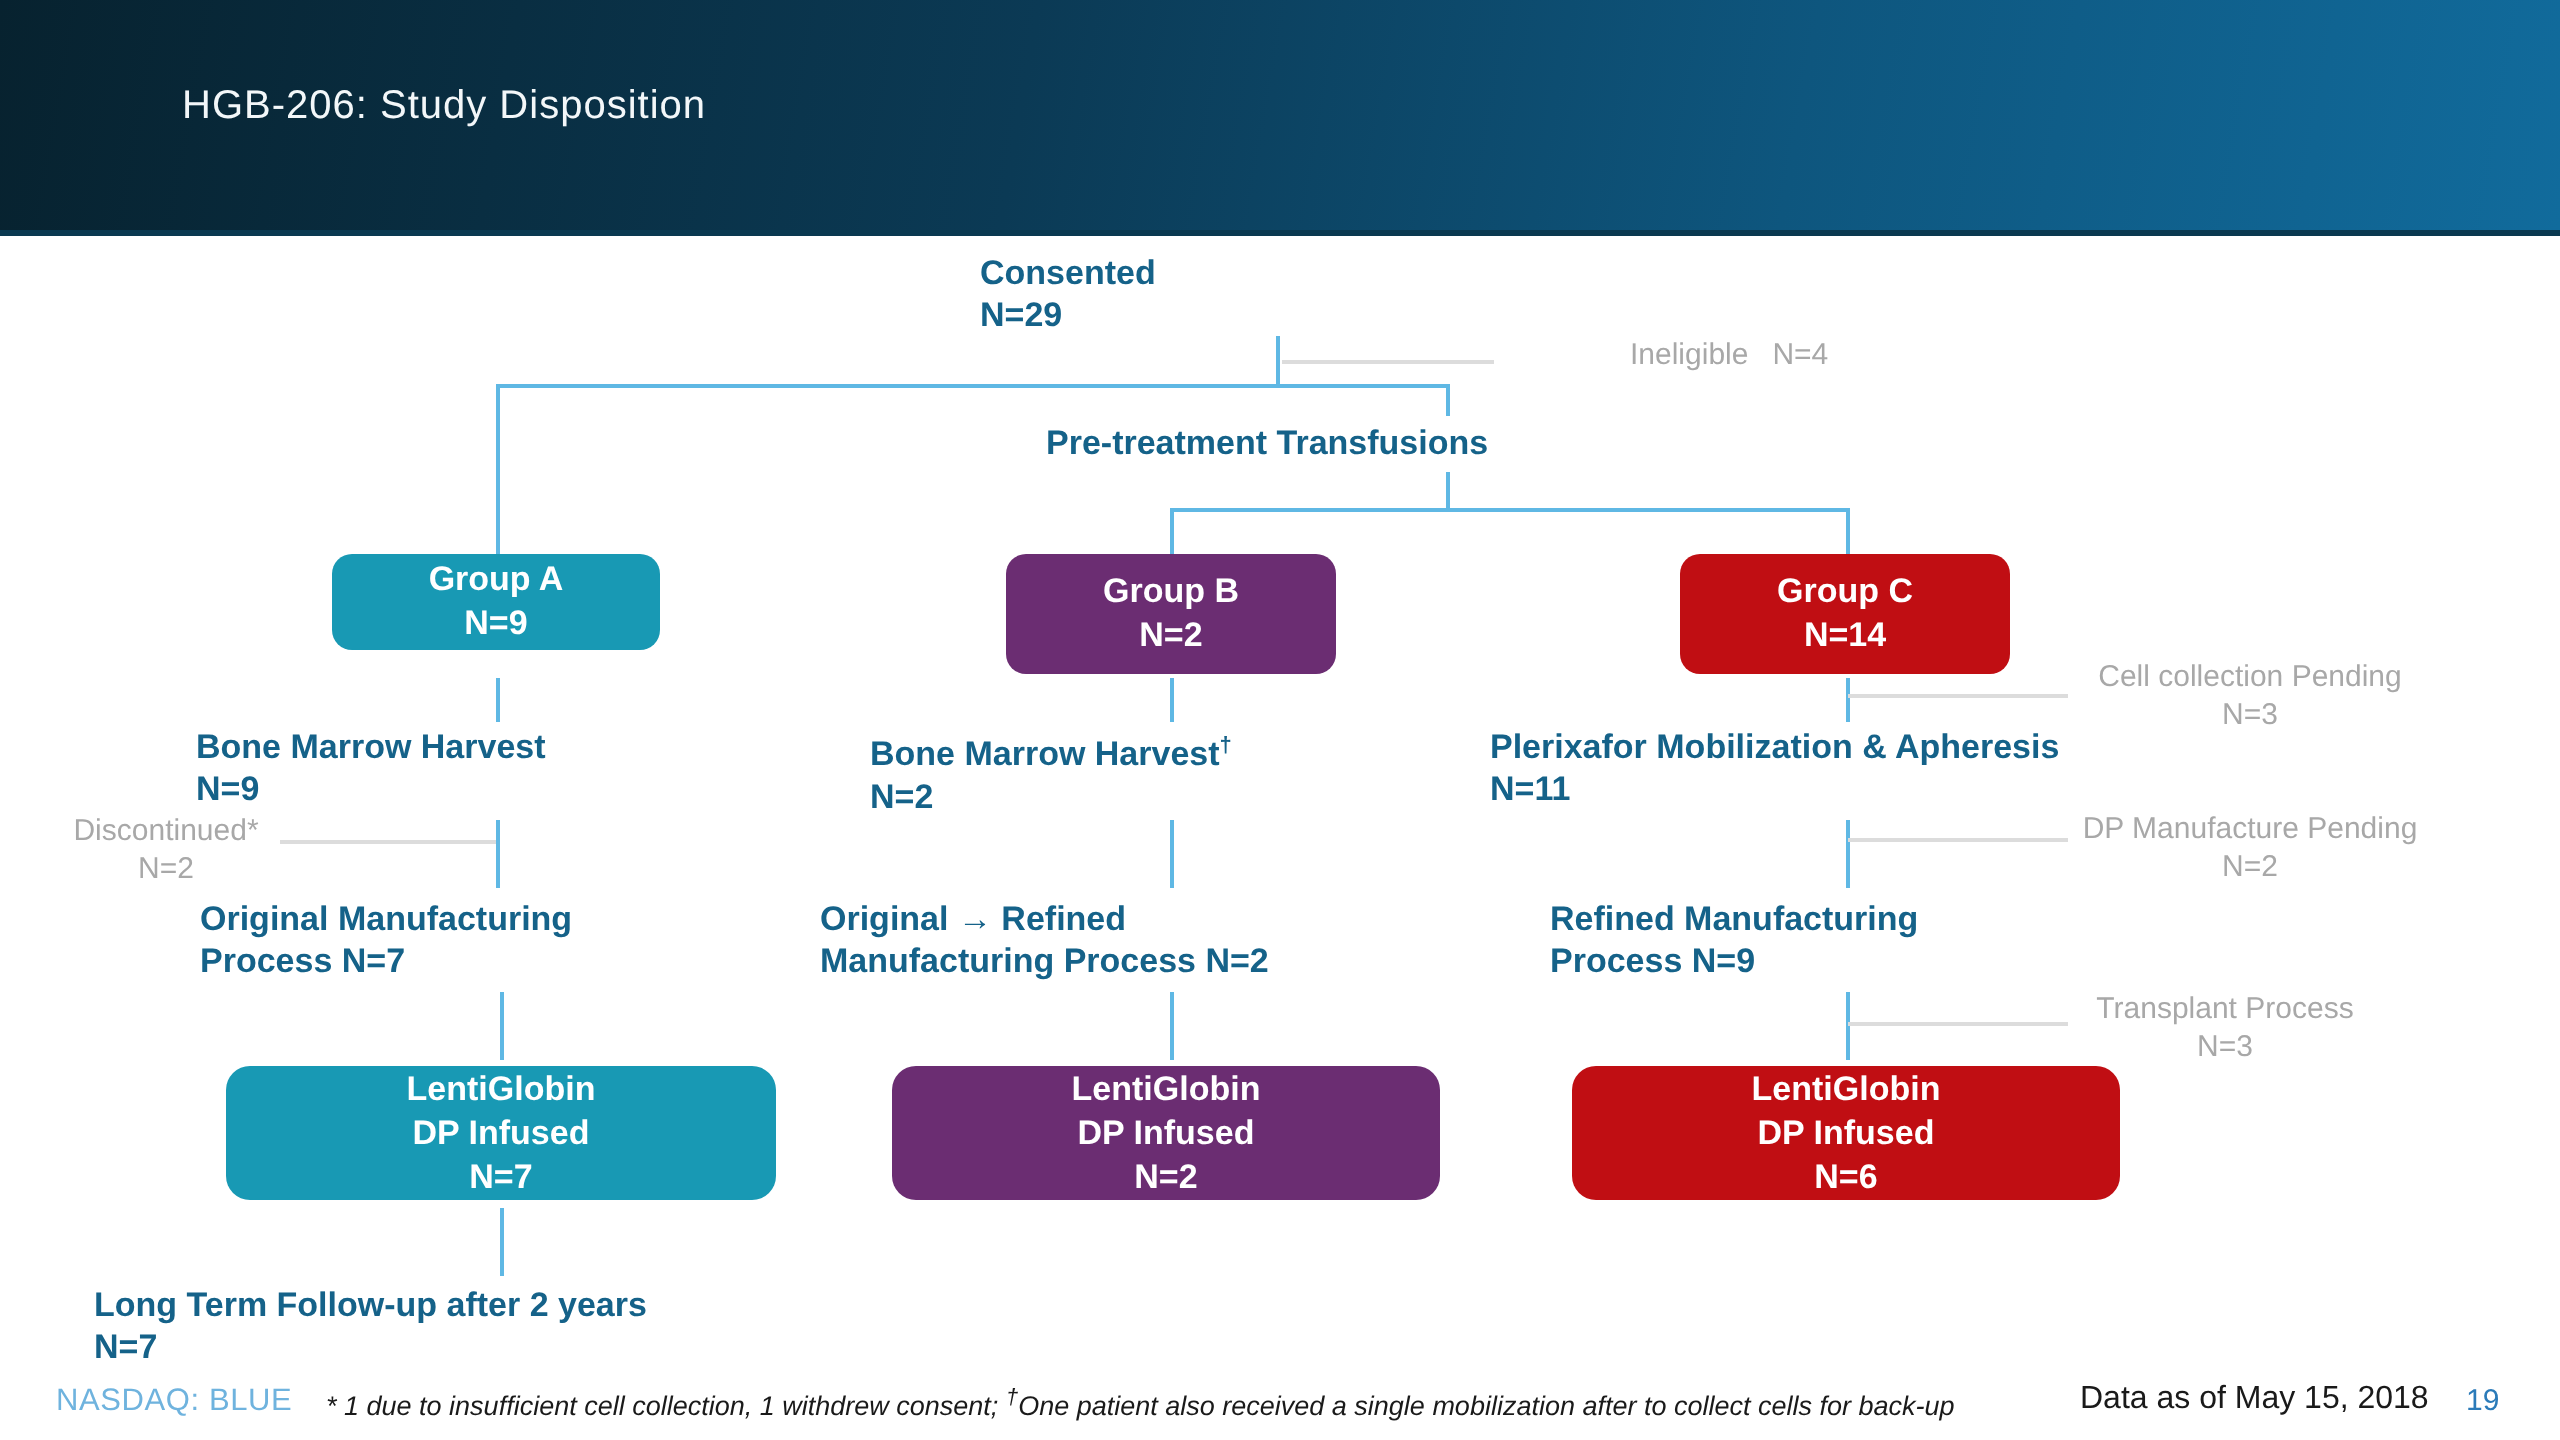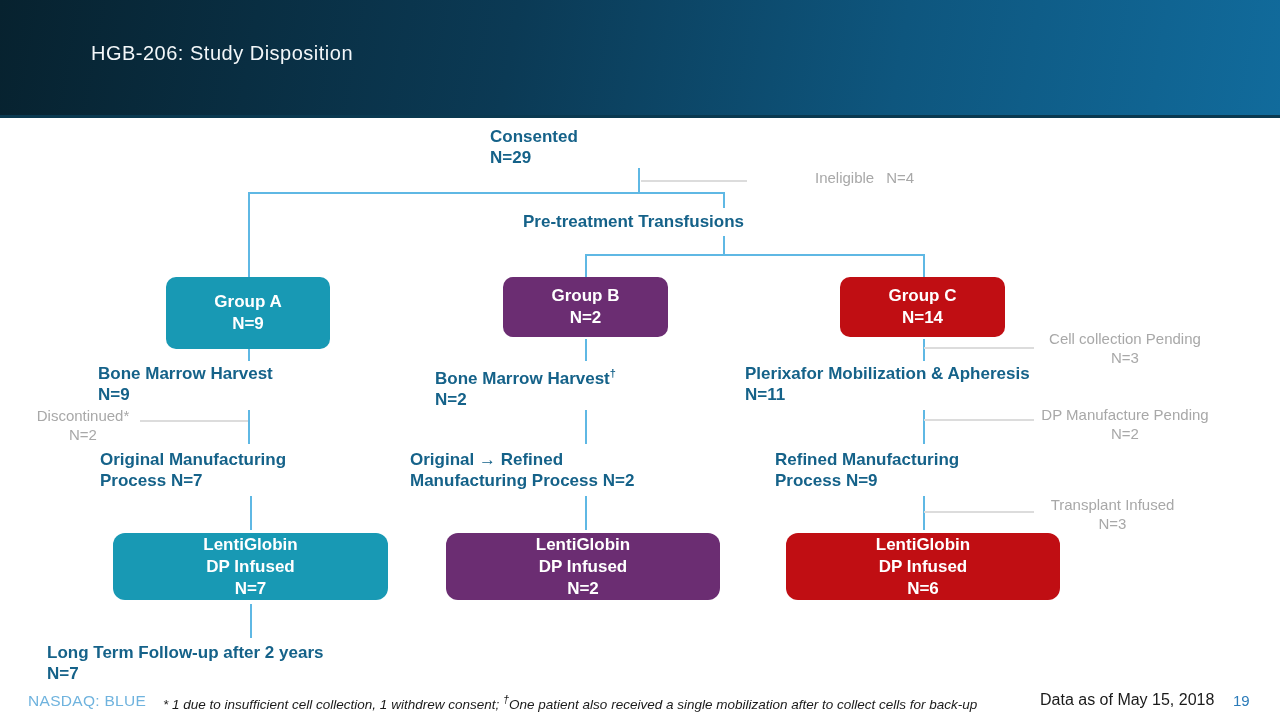--- a/index.html
+++ b/index.html
@@ -70,21 +70,21 @@
 
   <div class="gnote gnote-row" style="left:768px;top:168px;margin-left:47px;">
     <span>Ineligible</span>
     <span>N=4</span>
   </div>
 
   <div class="node" style="left:523px;top:211px;width:400px;">
     <div>Pre-treatment Transfusions</div>
   </div>
 
-  <div class="fbox" style="left: 166px; top: 277px; width: 164px; height: 72px; background-color: rgb(24, 153, 180);">
+  <div class="fbox" style="left: 166px; top: 277px; width: 164px; height: 48px; background-color: rgb(24, 153, 180);">
     <div>Group A</div>
     <div>N=9</div>
   </div>
   <div class="fbox" style="left: 503px; top: 277px; width: 165px; height: 60px; background-color: rgb(107, 45, 114);">
     <div>Group B</div>
     <div>N=2</div>
   </div>
   <div class="fbox" style="left: 840px; top: 277px; width: 165px; height: 60px; background-color: rgb(192, 14, 19);">
     <div>Group C</div>
     <div>N=14</div>
@@ -105,21 +105,21 @@
 
   <div class="gnote" style="left:1030px;top:329px;width:190px;">
     <div>Cell collection Pending</div>
     <div>N=3</div>
   </div>
   <div class="gnote" style="left:1030px;top:405px;width:190px;">
     <div>DP Manufacture Pending</div>
     <div>N=2</div>
   </div>
   <div class="gnote" style="left:1020px;top:495px;width:185px;">
-    <div>Transplant Infused</div>
+    <div>Transplant Process</div>
     <div>N=3</div>
   </div>
 
   <div class="gnote" style="left:15px;top:406px;width:136px;">
     <div>Discontinued*</div>
     <div>N=2</div>
   </div>
 
   <div class="node" style="left:100px;top:449px;width:300px;">
     <div>Original Manufacturing</div>

